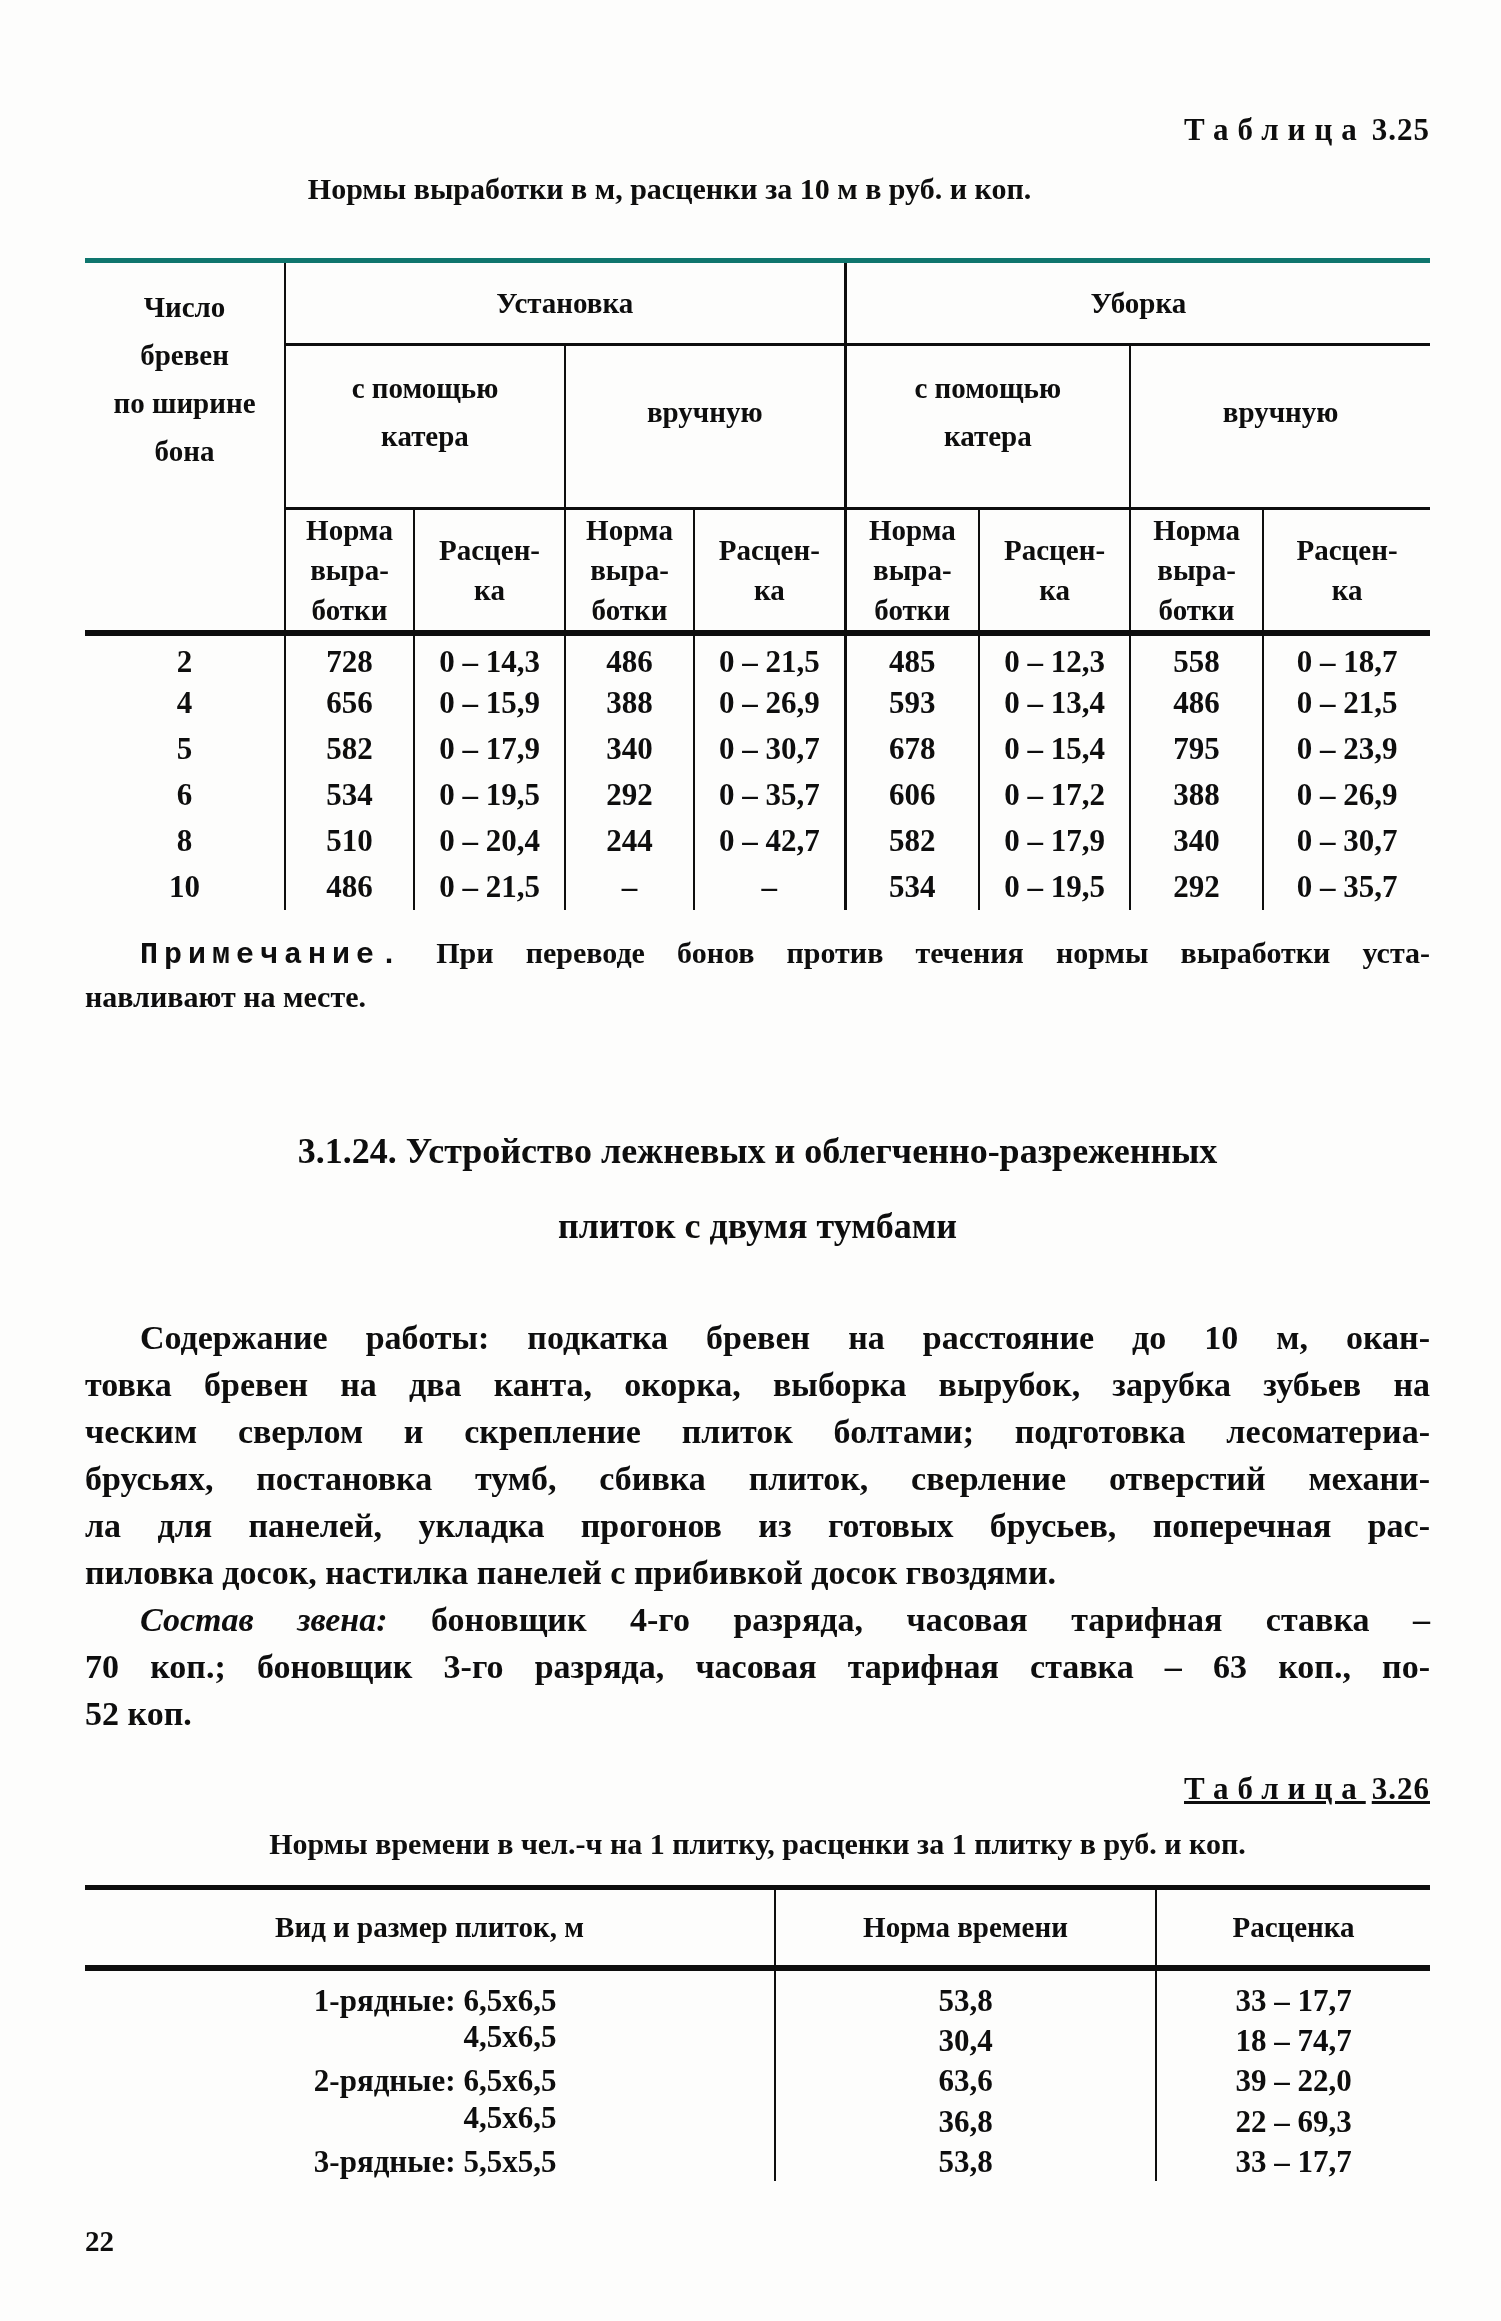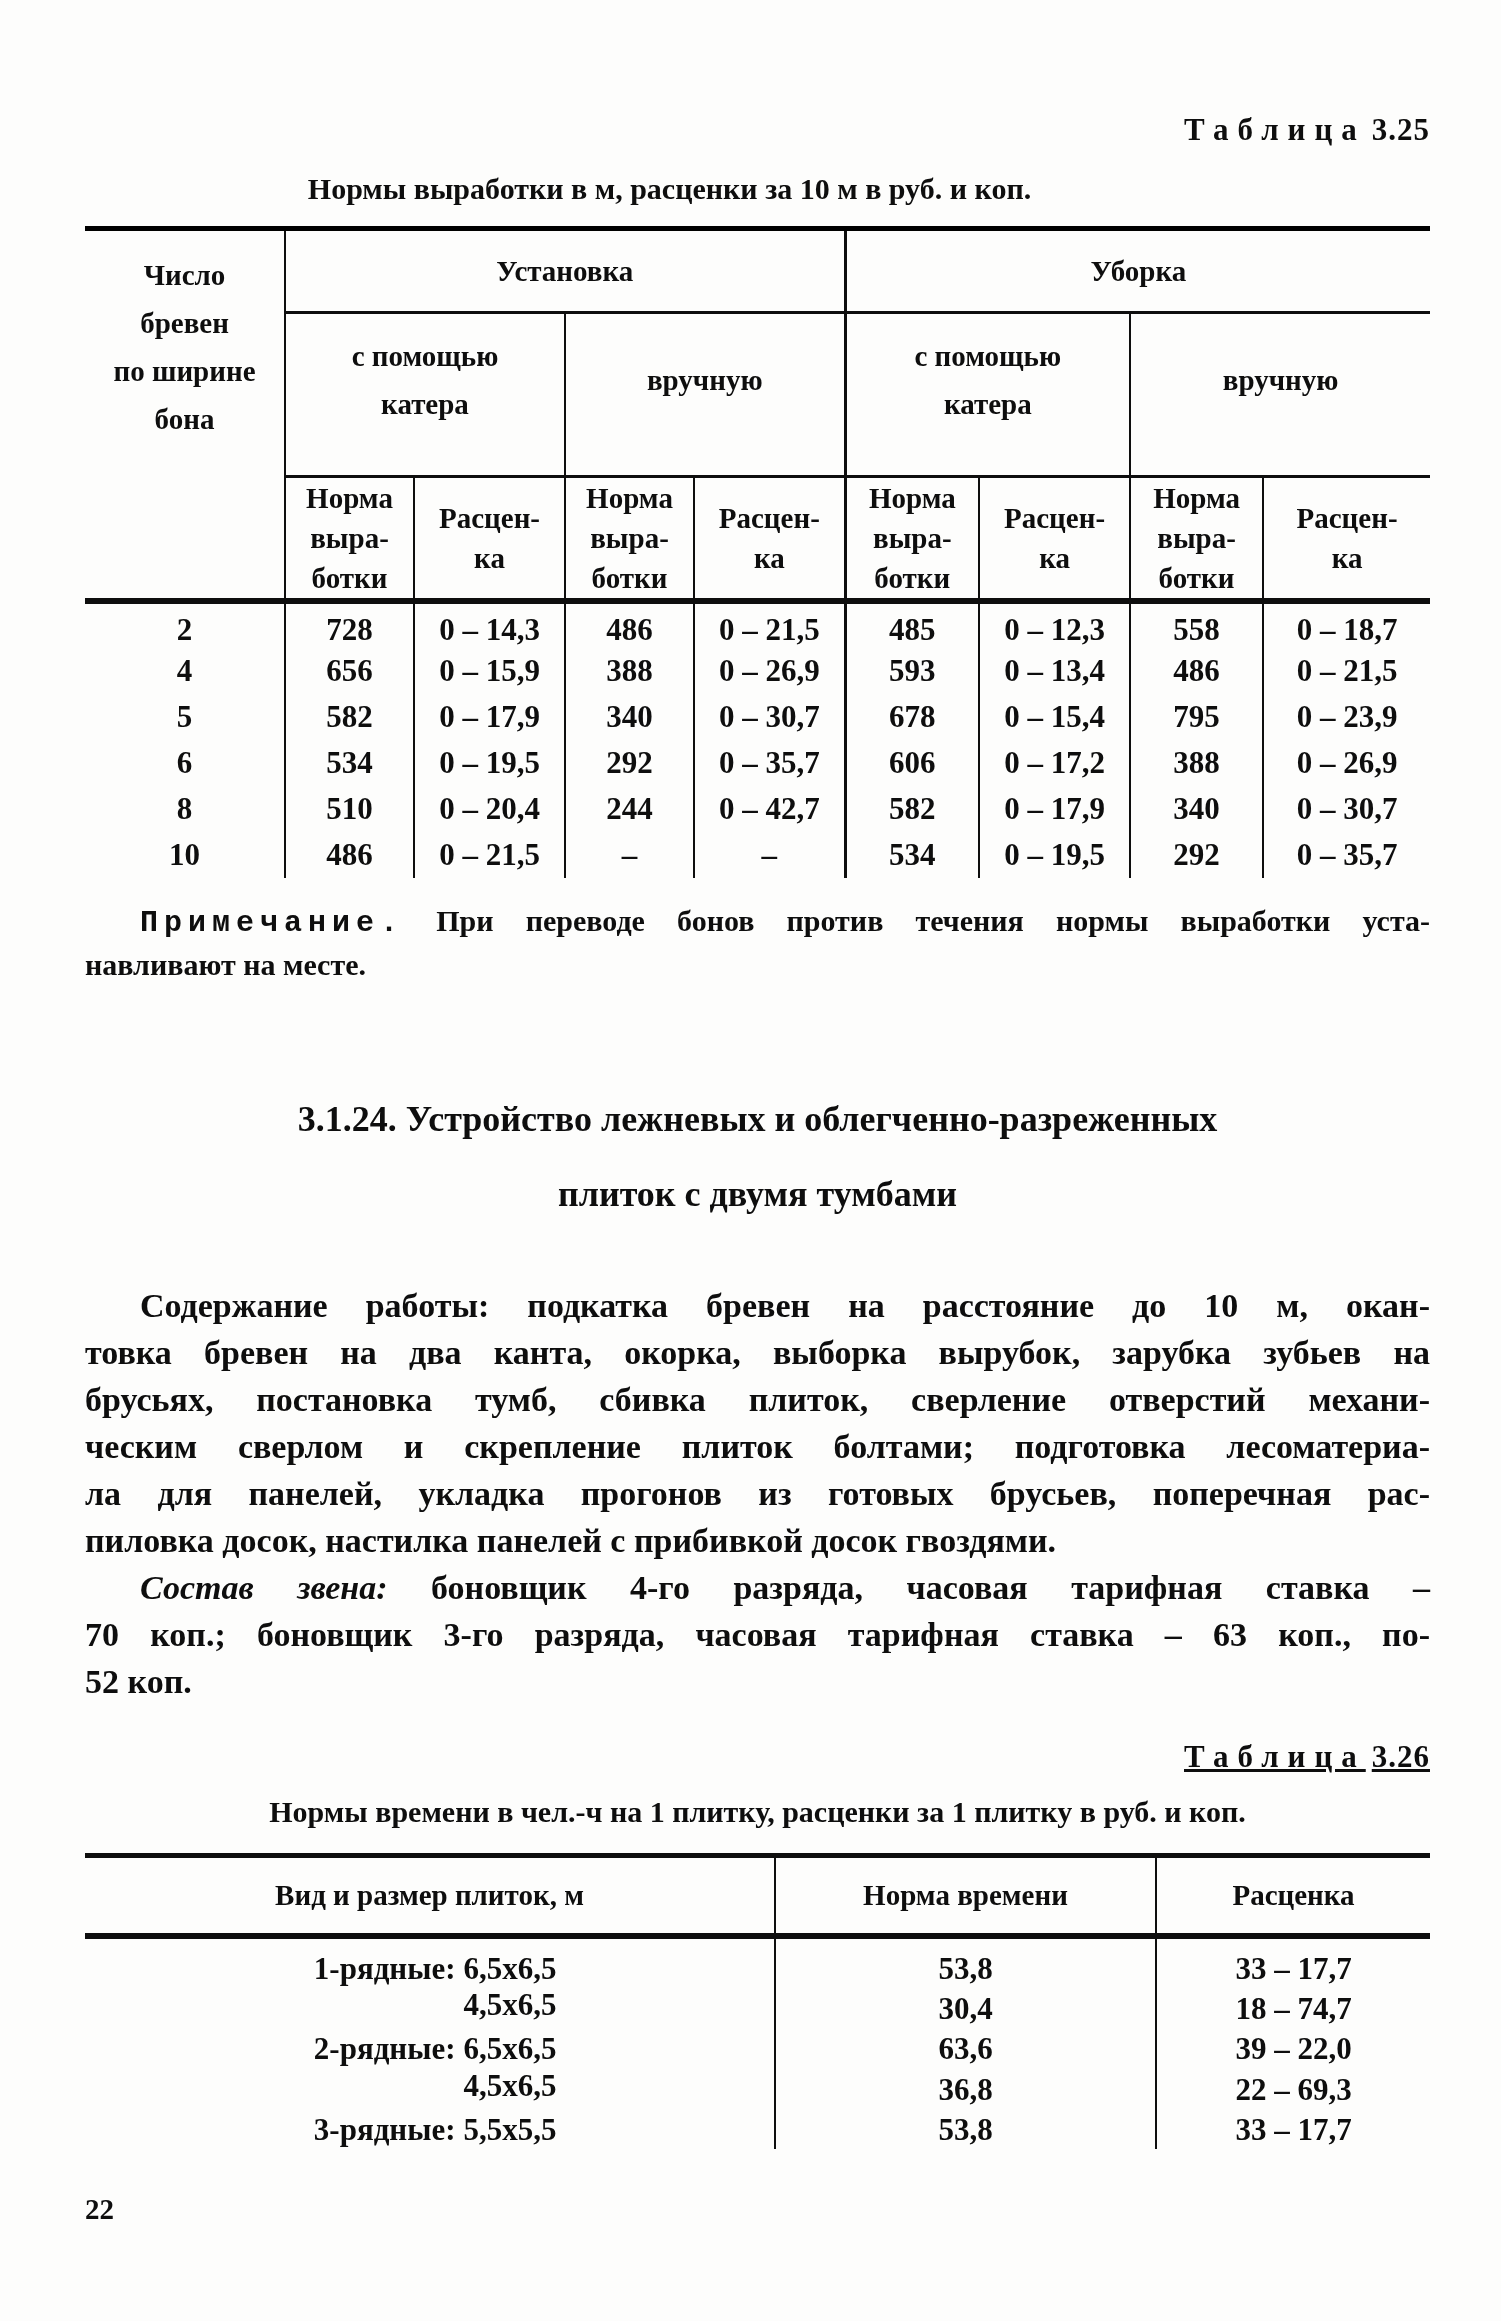--- a/index.html
+++ b/index.html
@@ -18,21 +18,21 @@
   .caption-1 { margin-top:112px; }
   .caption-2 { margin-top:34px;text-decoration:underline; }
 
   
   .tbl-title { text-align:center; font-size:30px; }
   .tbl-title-1 { margin-top:24px; position:relative; left:-88px; }
   .tbl-title-2 { margin-top:20px; }
 
   
   table { border-collapse:collapse; table-layout:fixed; }
-  .t1 { width:1345px; margin-top:20px; border-top:5px solid #000000; }
+  .t1 { width:1345px; margin-top:52px; border-top:5px solid #0f766e; }
   .t1 th, .t1 td { font-weight:700; text-align:center; }
   .b-l { border-left:2px solid #0e0e0e; }
   .b-l-strong { border-left:3px solid #0e0e0e; }
   .t1 .h1 th { height:84px; font-size:29px; vertical-align:middle; }
   .t1 th.grp { border-bottom:3px solid #0e0e0e; }
   .t1 .h2 th { height:164px; font-size:29px; vertical-align:middle; }
   .t1 th.meth { border-bottom:3px solid #0e0e0e; padding-bottom:30px; }
   .t1 .h3 th { height:120px; font-size:29px; vertical-align:middle; }
   .t1 th.stub { vertical-align:top; padding-top:20px; font-size:29px; border-bottom:6px solid #0e0e0e; }
   .t1 .h3 th { border-bottom:6px solid #0e0e0e; }
@@ -237,22 +237,22 @@
   </div>
 
   <div class="sec-heading">
     <div>3.1.24. Устройство лежневых и облегченно-разреженных</div>
     <div>плиток с двумя тумбами</div>
   </div>
 
   <div class="para para-1">
     <div class="pline just indent">Содержание работы: подкатка бревен на расстояние до 10 м, окан-</div>
     <div class="pline just">товка бревен на два канта, окорка, выборка вырубок, зарубка зубьев на</div>
+    <div class="pline just">ческим сверлом и скрепление плиток болтами; подготовка лесоматериа-</div>
     <div class="pline just">брусьях, постановка тумб, сбивка плиток, сверление отверстий механи-</div>
-    <div class="pline just">ческим сверлом и скрепление плиток болтами; подготовка лесоматериа-</div>
     <div class="pline just">ла для панелей, укладка прогонов из готовых брусьев, поперечная рас-</div>
     <div class="pline">пиловка досок, настилка панелей с прибивкой досок гвоздями.</div>
   </div>
 
   <div class="para">
     <div class="pline just indent">
       <span class="ital">Состав звена:</span><span> боновщик 4-го разряда, часовая тарифная ставка –</span>
     </div>
     <div class="pline just">70 коп.; боновщик 3-го разряда, часовая тарифная ставка – 63 коп., по-</div>
     <div class="pline">52 коп.</div>

